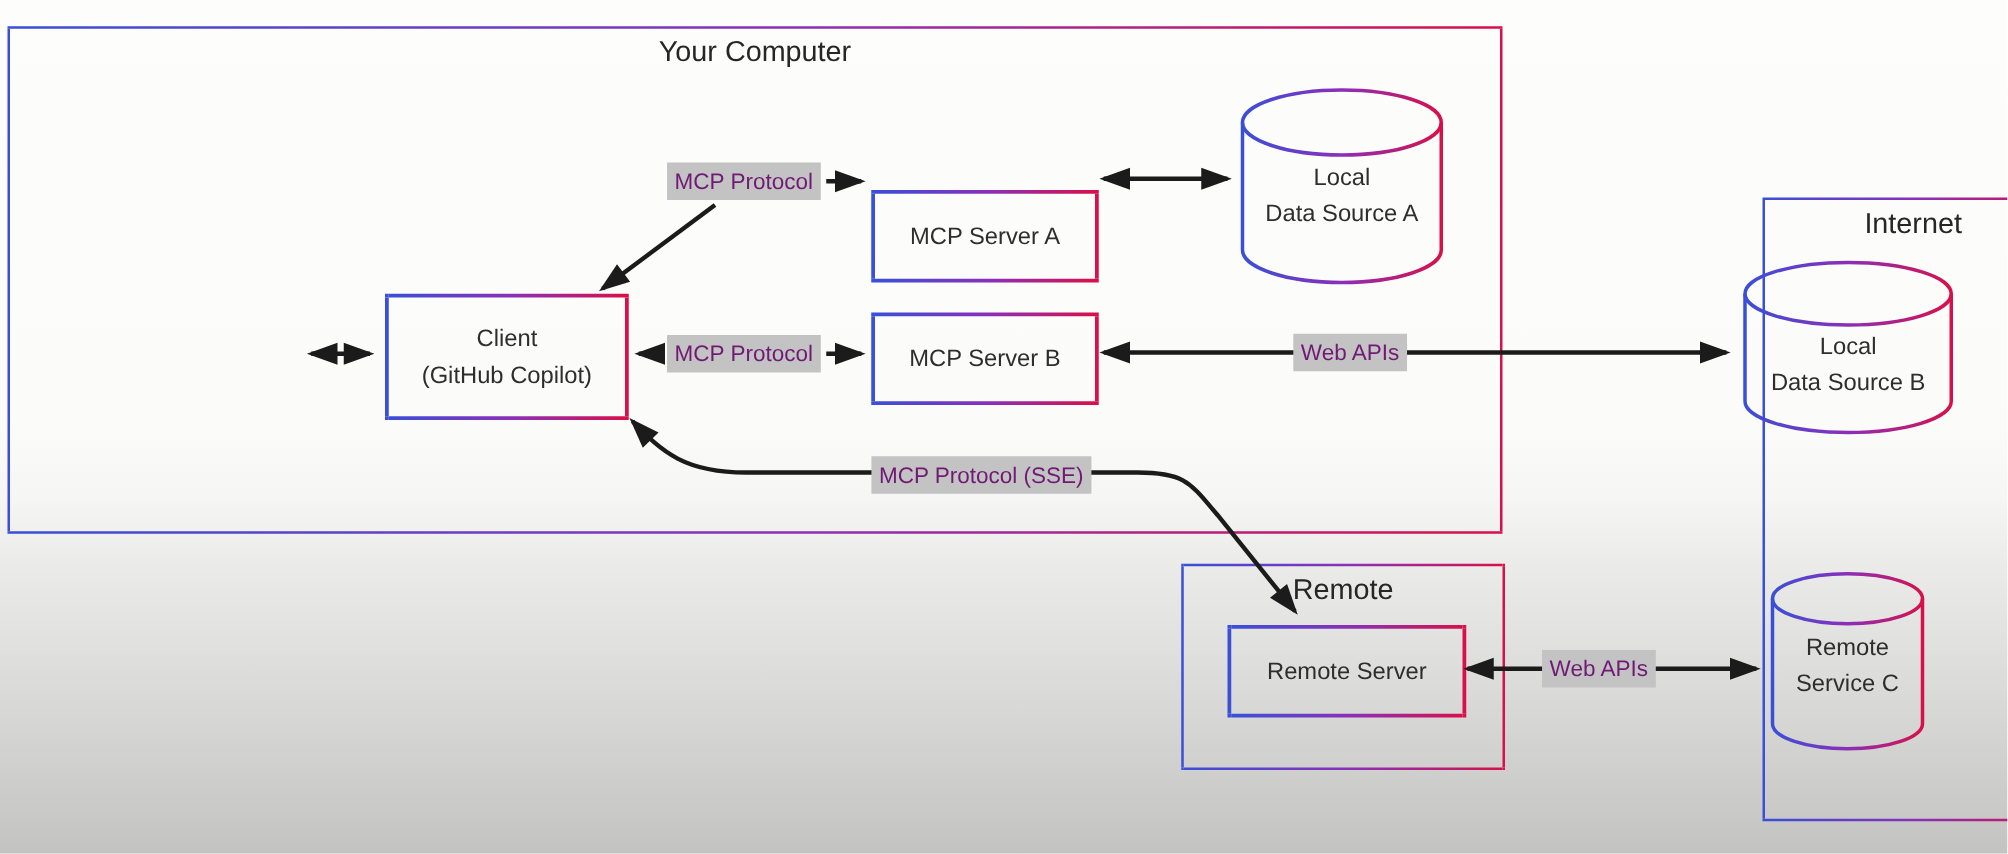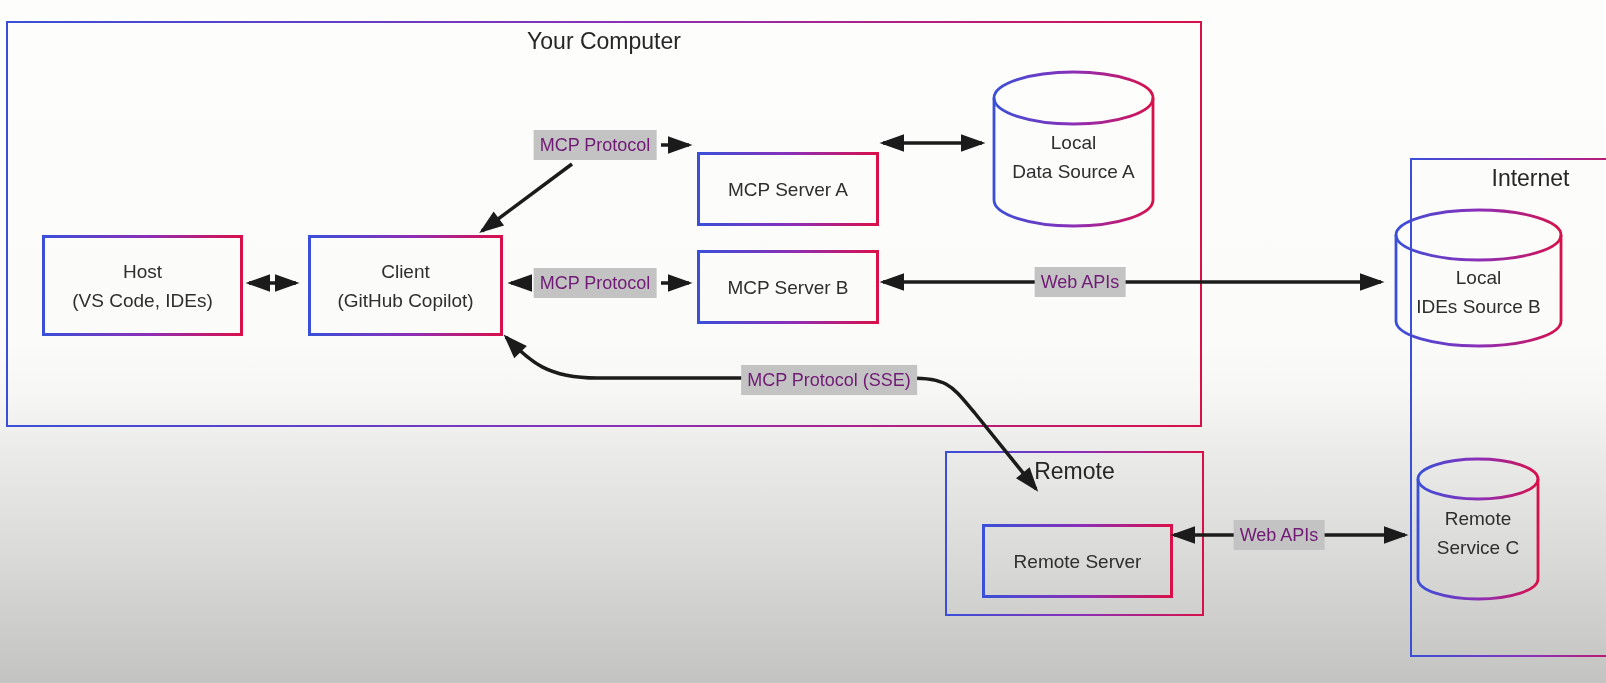--- a/index.html
+++ b/index.html
@@ -38,39 +38,35 @@
   </div>
 
   <div class="gbox container-box" style="left:1410px;top:158px;width:237px;height:495px;">
     <div class="container-title">Internet</div>
   </div>
 
   <div class="gbox container-box" style="left:945px;top:451px;width:255px;height:161px;">
     <div class="container-title">Remote</div>
   </div>
 
-  <div class="gbox node-box" style="left:42px;top:235px;width:195px;height:95px;">
-    <span>Host</span>
-    <span>(VS Code, IDEs)</span>
-  </div>
 
   <div class="gbox node-box" style="left:308px;top:235px;width:189px;height:95px;">
     <span>Client</span>
     <span>(GitHub Copilot)</span>
   </div>
 
   <div class="gbox node-box" style="left:697px;top:112px;width:176px;height:68px;margin-top:40px;">
     <span>MCP Server A</span>
   </div>
 
   <div class="gbox node-box" style="left:697px;top:250px;width:176px;height:68px;">
     <span>MCP Server B</span>
   </div>
 
-  <div class="gbox node-box" style="left:982px;top:524px;width:185px;height:68px;border-radius:25px;">
+  <div class="gbox node-box" style="left:982px;top:500px;width:185px;height:68px;border-radius:25px;">
     <span>Remote Server</span>
   </div>
 
   <svg class="abs" style="left:992px;top:70px;" width="163" height="158">
     <defs>
       <linearGradient id="cgA" x1="0" y1="0" x2="1" y2="0">
         <stop class="stop-b" offset="0"></stop>
           <stop class="stop-p" offset="0.5"></stop>
           <stop class="stop-r" offset="1"></stop>
       </linearGradient>
@@ -89,21 +85,21 @@
         <stop class="stop-b" offset="0"></stop>
           <stop class="stop-p" offset="0.5"></stop>
           <stop class="stop-r" offset="1"></stop>
       </linearGradient>
     </defs>
     <path class="cyl-stroke" stroke="url(#cgB)" d="M2,27 L2,113 A82.5,25 0 0 0 167,113 L167,27"></path>
     <ellipse class="cyl-stroke" stroke="url(#cgB)" cx="84.5" cy="27" rx="82.5" ry="25"></ellipse>
   </svg>
   <div class="cyl-text" style="left:1394px;top:263px;width:169px;">
     <div>Local</div>
-    <div>IDEs Source B</div>
+    <div>Data Source B</div>
   </div>
 
   <svg class="abs" style="left:1416px;top:457px;" width="124" height="146">
     <defs>
       <linearGradient id="cgC" x1="0" y1="0" x2="1" y2="0">
         <stop class="stop-b" offset="0"></stop>
           <stop class="stop-p" offset="0.5"></stop>
           <stop class="stop-r" offset="1"></stop>
       </linearGradient>
     </defs>
@@ -128,16 +124,16 @@
     <path class="arrow" marker-end="url(#ah)" d="M661,283 H689"></path>
     <path class="arrow" marker-start="url(#ah)" marker-end="url(#ah)" d="M883,143 H982"></path>
     <path class="arrow" marker-start="url(#ah)" marker-end="url(#ah)" d="M883,282 H1381"></path>
     <path class="arrow" marker-start="url(#ah)" marker-end="url(#ah)" d="M506,337 C530,362 548,378 597,378 L910,378 C948,378 952,386 974,412 L1036,489"></path>
     <path class="arrow" marker-start="url(#ah)" marker-end="url(#ah)" d="M1174,535 H1405"></path>
   </svg>
 
   <div class="edge-label" style="left:595px;top:145px;">MCP Protocol</div>
   <div class="edge-label" style="left:595px;top:283px;">MCP Protocol</div>
   <div class="edge-label" style="left:1080px;top:282px;">Web APIs</div>
-  <div class="edge-label" style="left:785px;top:380px;margin-left:44px;">MCP Protocol (SSE)</div>
+  <div class="edge-label" style="left:785px;top:380px;">MCP Protocol (SSE)</div>
   <div class="edge-label" style="left:1279px;top:535px;">Web APIs</div>
 
 </div>
 
 </body></html>

